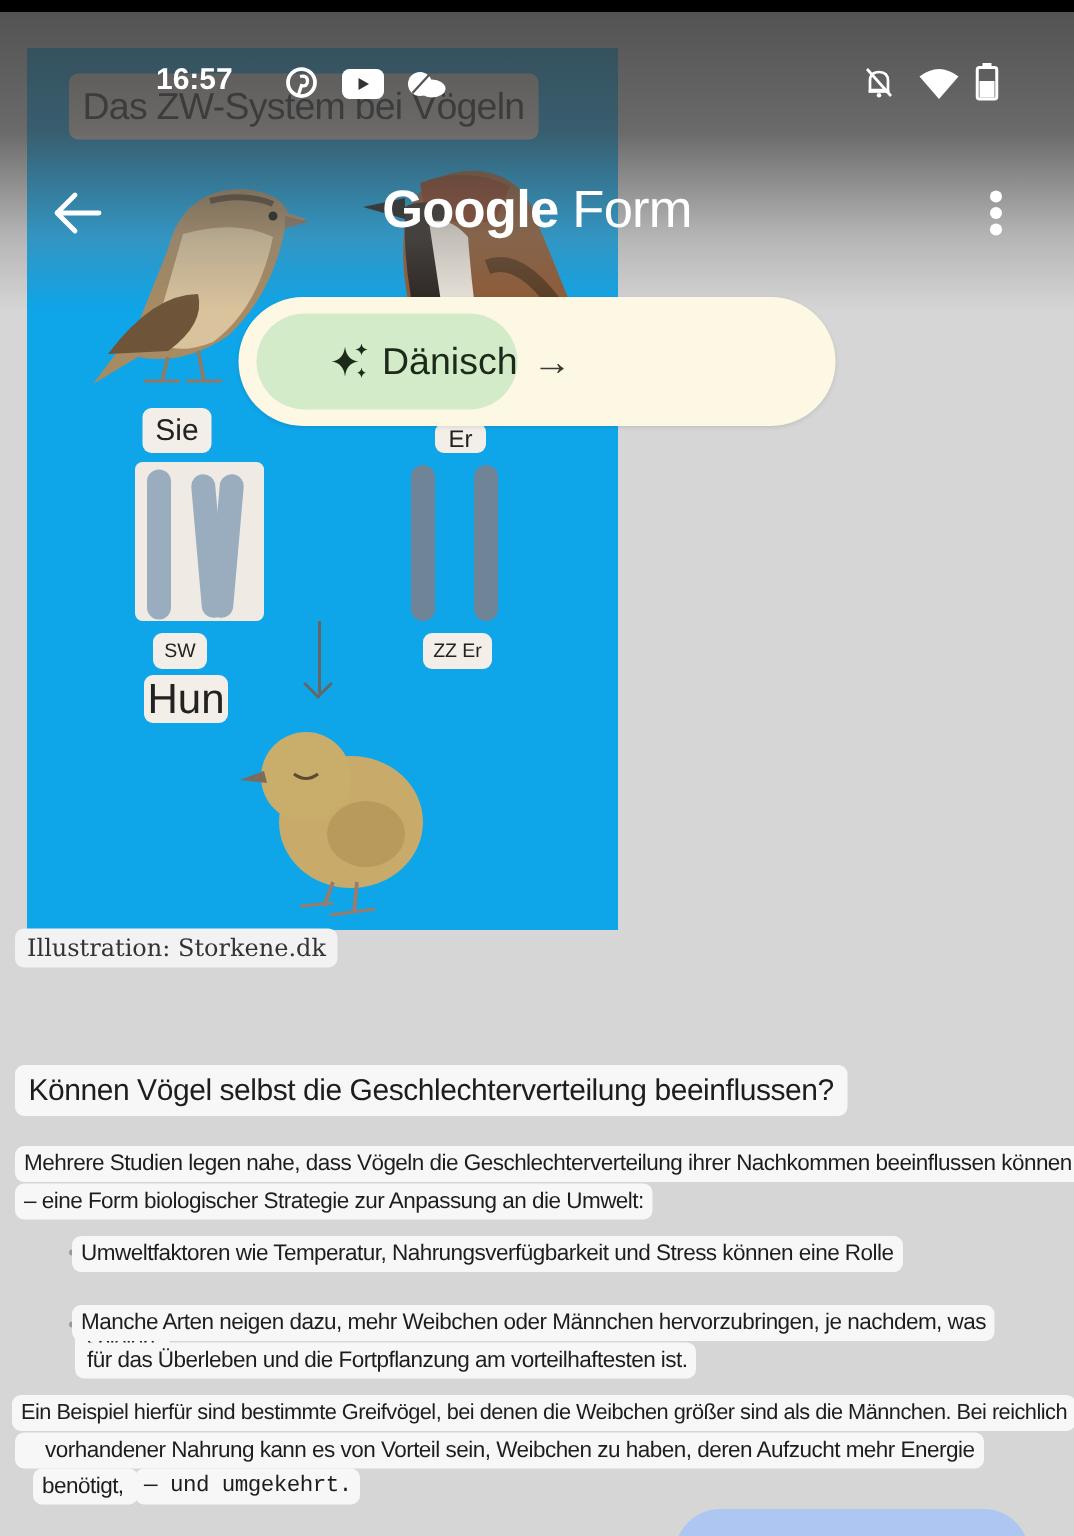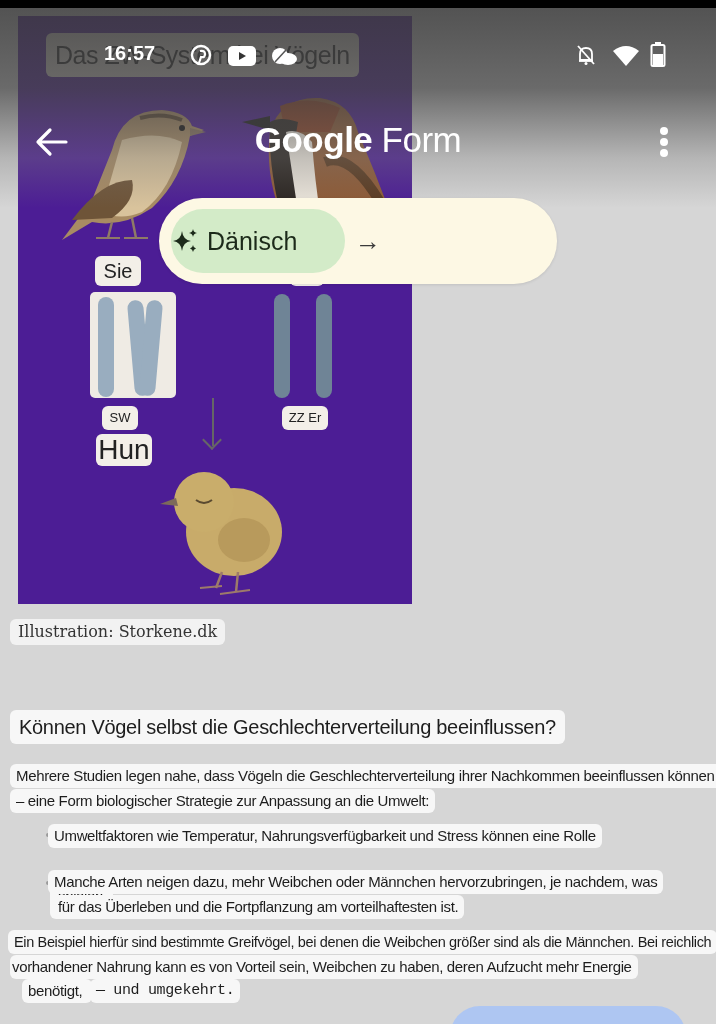--- a/index.html
+++ b/index.html
@@ -7,22 +7,22 @@
     body {
       background: #d6d6d6;
       font-family: "Liberation Sans", sans-serif;
       position: relative;
     }
     .topbar-black {
       position: absolute; left: 0; top: 0; width: 716px; height: 8px; background: #000;
     }
     
     .photo {
-      position: absolute; left: 18px; top: 16px; width: 394px; height: 588px;
-      background: #4c1d95;
+      position: absolute; left: 18px; top: 32px; width: 394px; height: 588px;
+      background: #0ea5e9;
       overflow: hidden;
     }
     .photo-title {
       position: absolute; left: 28px; top: 17px; height: 44px; padding: 0 9px;
       background: #d9d4cd; border-radius: 6px;
       font-size: 25px; line-height: 44px; color: #222;
       font-family: "Liberation Sans Narrow", "Liberation Sans", sans-serif;
       letter-spacing: -0.5px;
     }
     .chip {
@@ -78,21 +78,21 @@
     }
     
     .lang-pill {
       position: absolute; left: 159px; top: 198px; width: 398px; height: 86px;
       background: #fdf8e4; border-radius: 43px;
       box-shadow: 0 1px 3px rgba(0,0,0,0.1);
     }
     .lang-src {
       position: absolute; left: 12px; top: 11px; width: 174px; height: 64px;
       background: #d3ebc8; border-radius: 32px; cursor: pointer;
-      display: flex; align-items: center; justify-content: flex-start; gap: 8px;
+      display: flex; align-items: center; justify-content: flex-end; gap: 8px;
       font-size: 25px; color: #1c2a1a;
     }
     .lang-arrow {
       position: absolute; left: 196px; top: 26px; width: 26px; height: 34px;
       font-size: 26px; color: #3a3a3a; text-align: center; line-height: 34px;
     }
     .lang-tgt {
       position: absolute; left: 234px; top: 11px; width: 154px; height: 64px;
       background: #d3ebc8; border-radius: 32px; cursor: pointer;
       display: flex; align-items: center; justify-content: center;
@@ -245,17 +245,17 @@
 
 <div class="bullet-dot" style="left:46px;top:833px;"></div>
 <div class="tline small" style="left:48px;top:824px;padding-left:6px;">Umweltfaktoren wie Temperatur, Nahrungsverfügbarkeit und Stress können eine Rolle</div>
 <div class="tline small" style="left:50px;top:848px;padding-left:8px;margin-top:36px;">spielen.</div>
 
 <div class="bullet-dot" style="left:46px;top:881px;"></div>
 <div class="tline small" style="left:48px;top:870px;padding-left:6px;">Manche Arten neigen dazu, mehr Weibchen oder Männchen hervorzubringen, je nachdem, was</div>
 <div class="tline small" style="left:50px;top:895px;padding-left:8px;">für das Überleben und die Fortpflanzung am vorteilhaftesten ist.</div>
 
 <div class="tline small" style="left:8px;top:930px;font-size:14.5px;">Ein Beispiel hierfür sind bestimmte Greifvögel, bei denen die Weibchen größer sind als die Männchen. Bei reichlich</div>
-<div class="tline small" style="left:10px;top:955px;padding-left:2px;">vorhandener Nahrung kann es von Vorteil sein, Weibchen zu haben, deren Aufzucht mehr Energie</div>
+<div class="tline small" style="left:10px;top:955px;padding-left:20px;">vorhandener Nahrung kann es von Vorteil sein, Weibchen zu haben, deren Aufzucht mehr Energie</div>
 <div class="tline small" style="left:22px;top:979px;padding-right:10px;">benötigt,</div>
 <div class="tline small" style="left:90px;top:979px;font-family:Liberation Mono, monospace;">— und umgekehrt.</div>
 
 <div class="fab"></div>
 
 </body></html>

